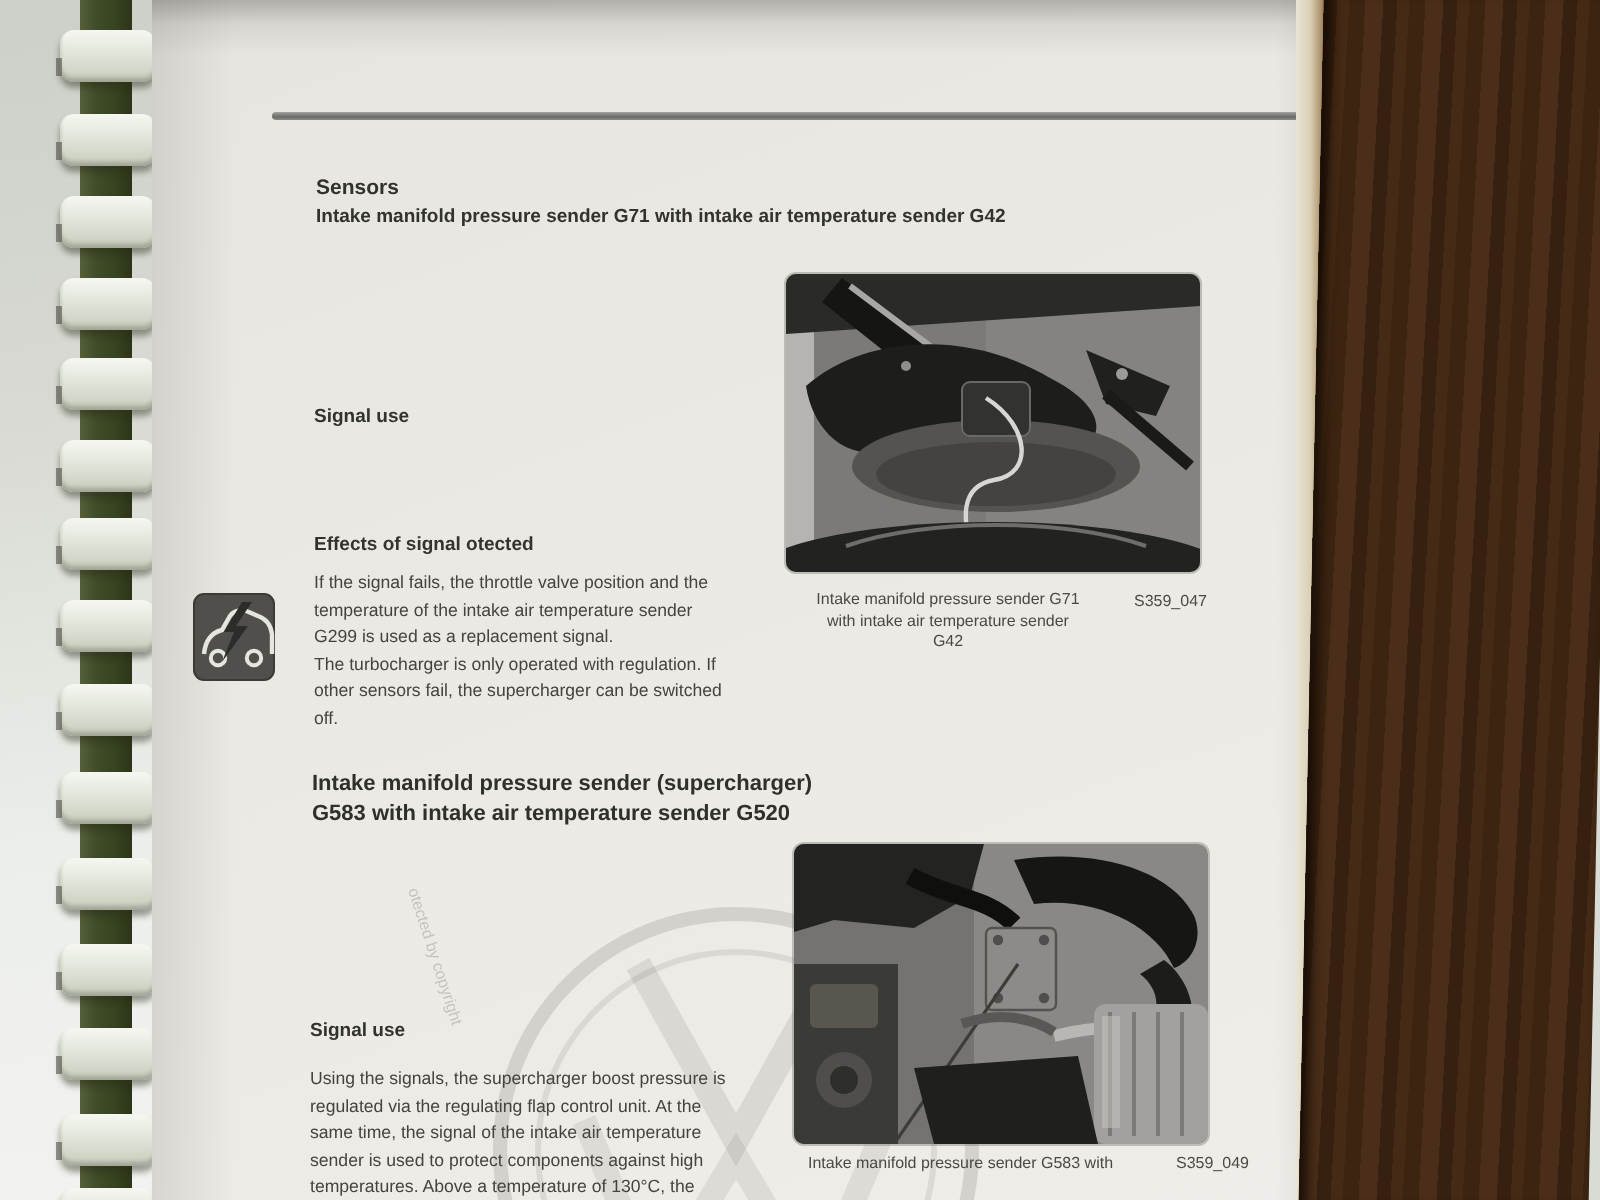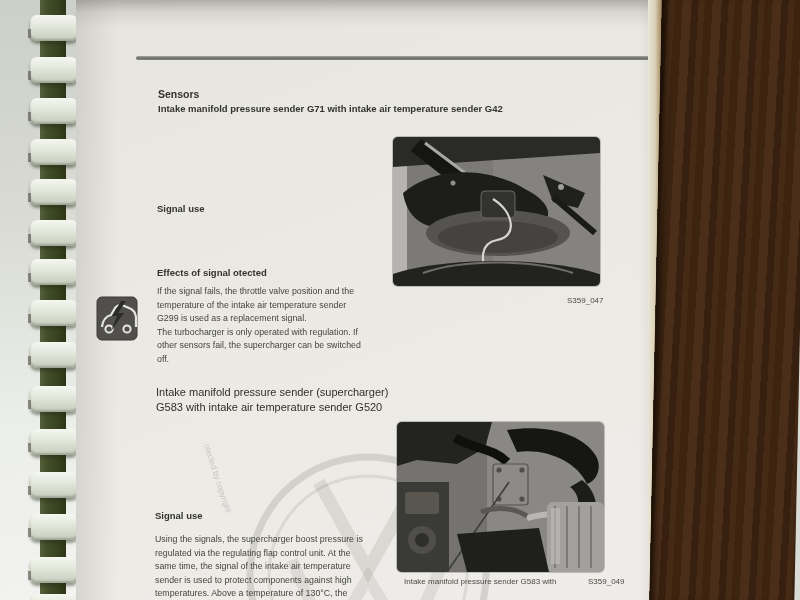--- a/index.html
+++ b/index.html
@@ -42,21 +42,21 @@
          color:#2e2e2a;letter-spacing:.3px;}
   .rule{position:absolute;left:136px;top:56px;width:522px;height:4px;
         background:linear-gradient(180deg,#a2a29e 0%,#6b6b67 60%,#8a8a86 100%);border-radius:2px;}
 
   
   .h-sensors{position:absolute;left:158px;top:88px;font-size:10.5px;font-weight:bold;color:#32322e;}
   .h-g71{position:absolute;left:158px;top:103px;font-size:9.5px;font-weight:bold;color:#32322e;white-space:nowrap;}
   .para{position:absolute;font-size:8.8px;line-height:13.6px;color:#44443e;
         white-space:pre-line;max-width:256px;}
   .subhead{position:absolute;font-size:9.5px;font-weight:bold;color:#32322e;}
-  .h2{position:absolute;left:156px;top:385px;font-size:11px;line-height:15px;font-weight:normal;
+  .h2{position:absolute;left:156px;top:385px;font-size:11px;line-height:15px;font-weight:bold;
       color:#2f2f2b;white-space:pre-line;}
 
   
   .photo{position:absolute;width:207px;border-radius:5px;overflow:hidden;
          box-shadow:0 0 0 1px rgba(120,118,112,.4);}
   .photo svg{display:block;}
   .cap{position:absolute;font-size:8px;line-height:10.5px;color:#4a4a44;white-space:pre-line;}
   .code{position:absolute;font-size:8px;color:#4a4a44;margin-left:10px;}
 
   
@@ -128,20 +128,23 @@
         <rect x="88" y="54" width="34" height="27" rx="4" fill="#32322f" stroke="#6b6965" stroke-width="1"></rect>
         <path d="M150 38 l42 18 l-7 15 l-25 -6 Z" fill="#20201e"></path>
         <path d="M160 60 L202 96" stroke="#1a1a18" stroke-width="6"></path>
         <path d="M100 62 C122 76 124 100 104 103 C88 106 86 120 96 149" stroke="#d8d6d2" stroke-width="2.2" fill="none"></path>
         <ellipse cx="103" cy="152" rx="122" ry="28" fill="#222220"></ellipse>
         <path d="M30 136 C70 122 140 122 180 136" stroke="#6f6d69" stroke-width="2" fill="none"></path>
         <circle cx="168" cy="50" r="3" fill="#9d9b97"></circle>
         <circle cx="60" cy="46" r="2.5" fill="#8f8d89"></circle>
       </svg>
     </div>
+    <div class="cap" style="left:322px;top:295px;width:152px;text-align:center;">Intake manifold pressure sender G71
+with intake air temperature sender
+G42</div>
     <div class="code" style="left:481px;top:296px;">S359_047</div>
 
     <div class="h2" style="left:80px;">Intake manifold pressure sender (supercharger)
 G583 with intake air temperature sender G520</div>
     <div class="subhead" style="left:79px;top:510px;">Signal use</div>
     <div class="para" style="left:79px;top:533px;">Using the signals, the supercharger boost pressure is
 regulated via the regulating flap control unit. At the
 same time, the signal of the intake air temperature
 sender is used to protect components against high
 temperatures. Above a temperature of 130°C, the</div>

